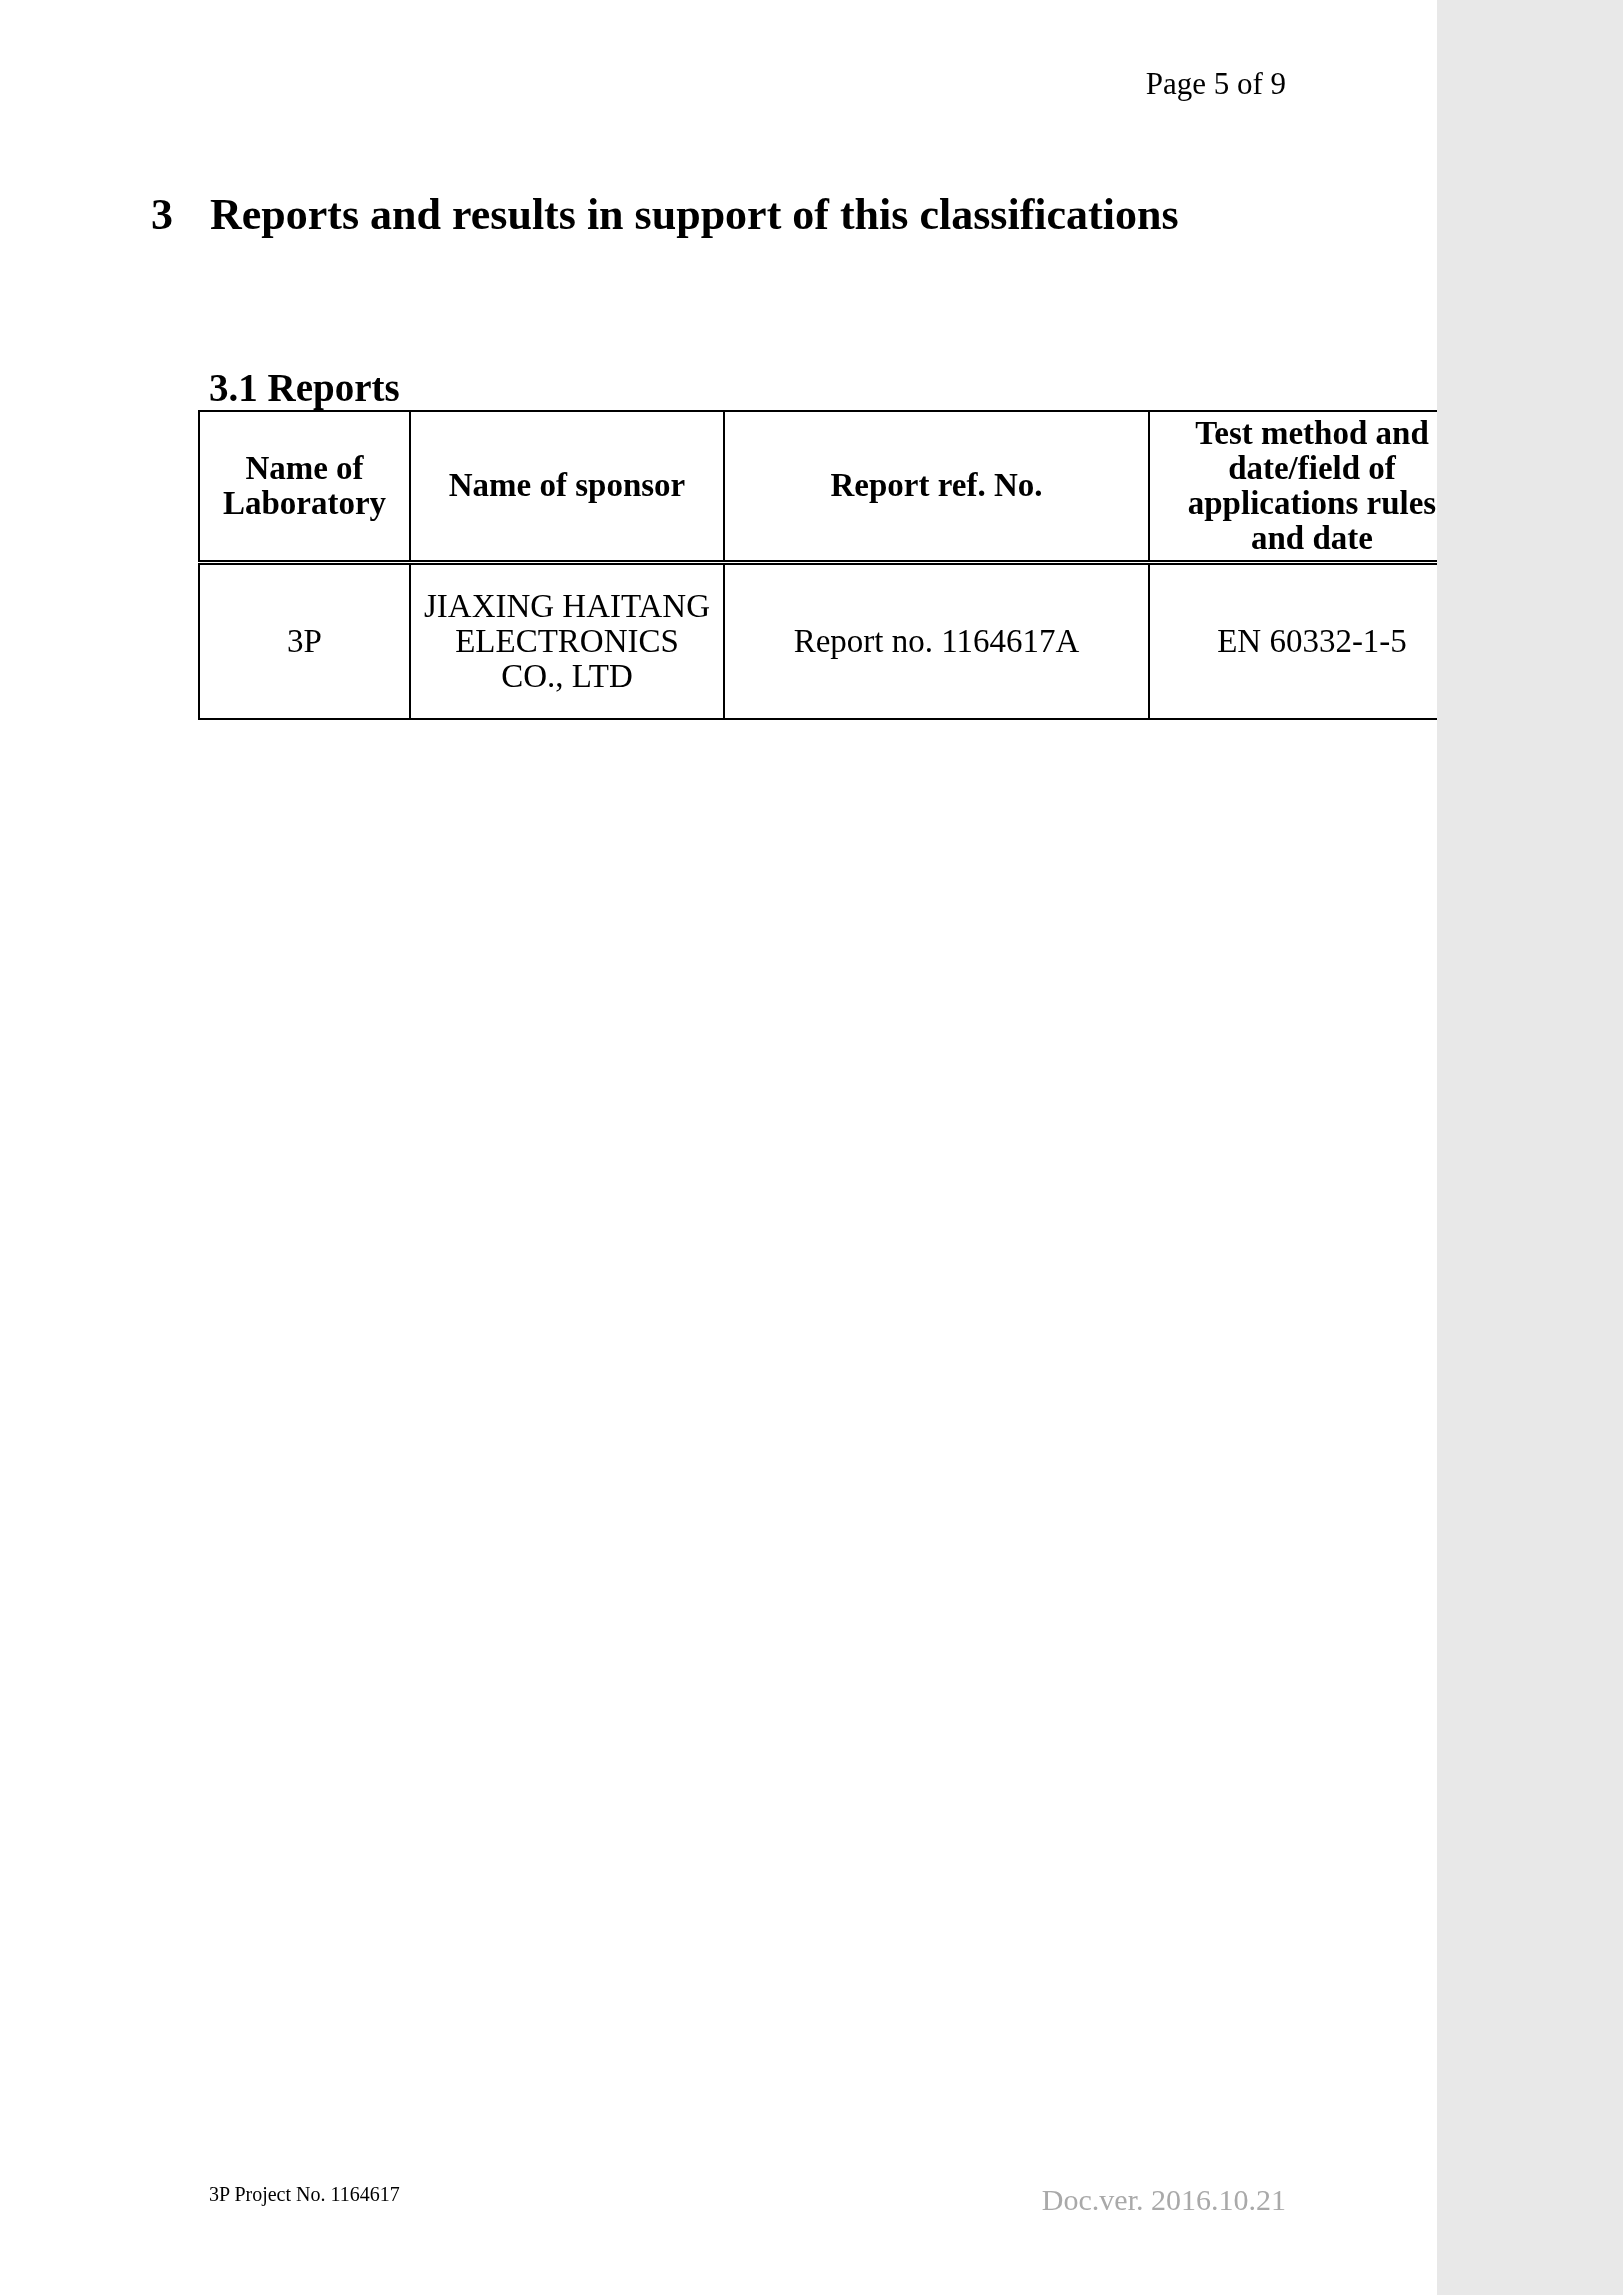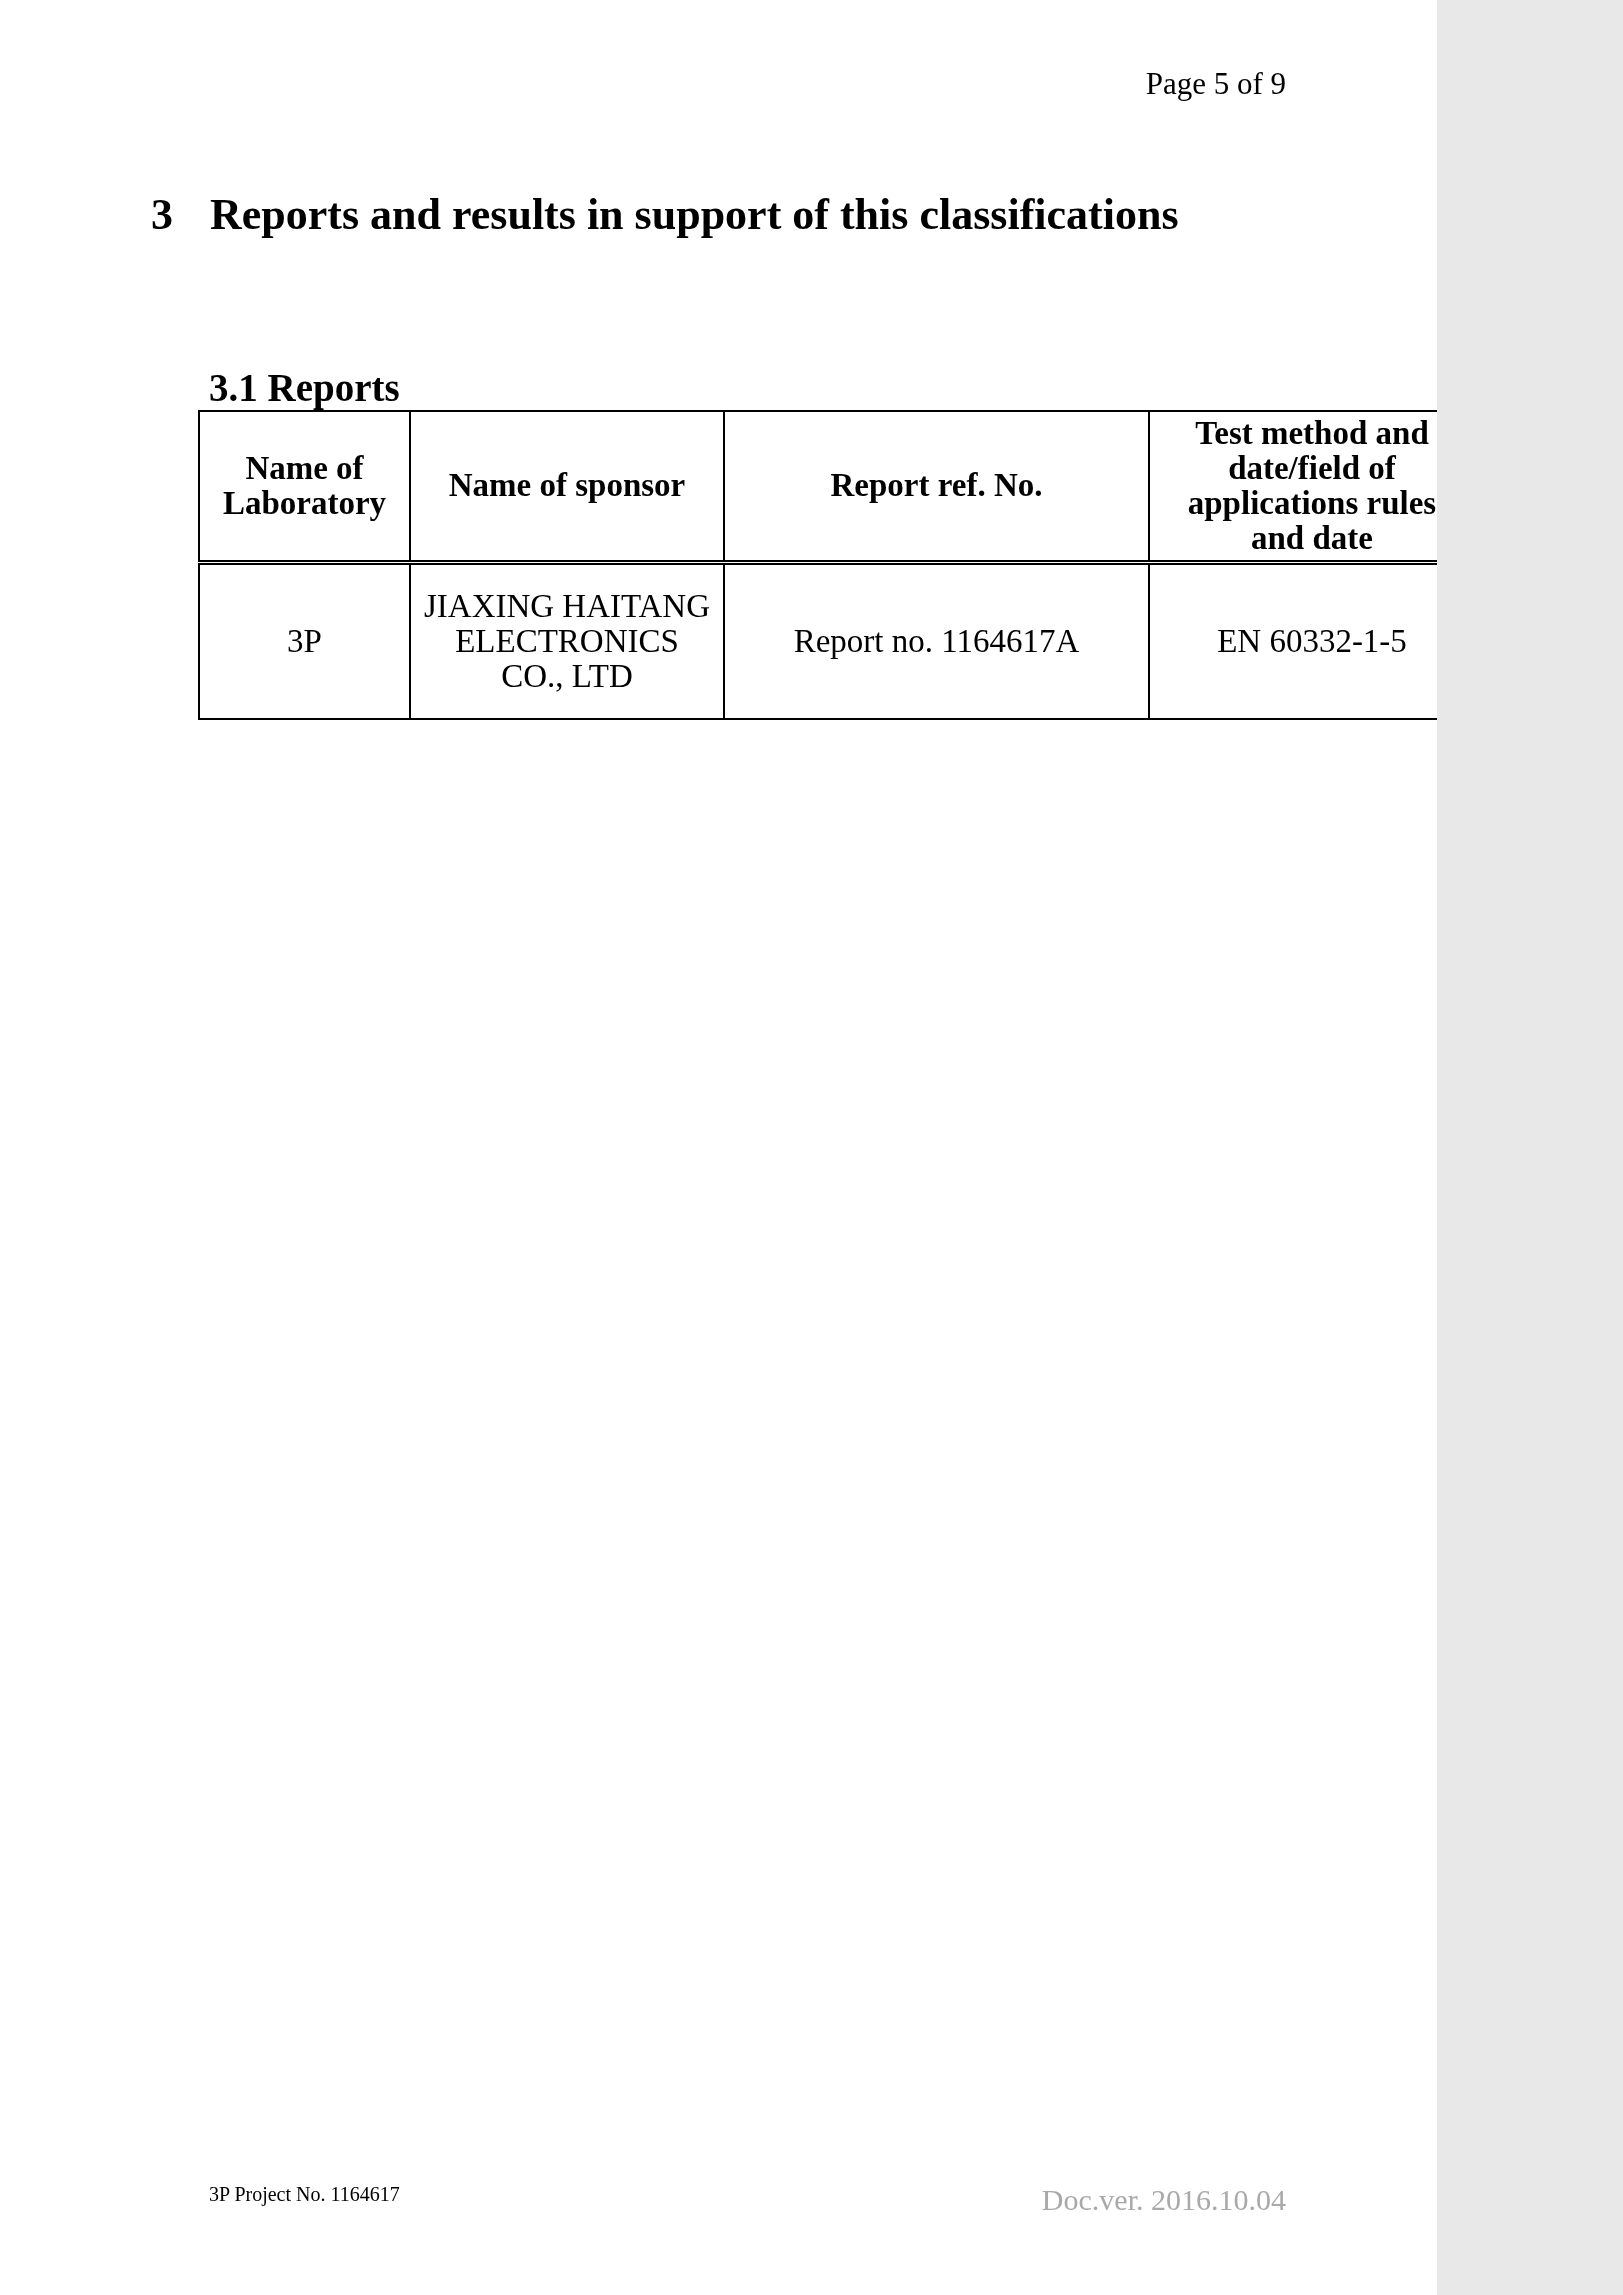--- a/index.html
+++ b/index.html
@@ -138,16 +138,16 @@
         <td>3P</td>
         <td>JIAXING HAITANG ELECTRONICS CO., LTD</td>
         <td>Report no. 1164617A</td>
         <td>EN 60332-1-5</td>
       </tr>
     </tbody>
   </table>
 
   <div class="footer-left">3P Project No. 1164617</div>
 
-  <div class="footer-right" style="color: rgb(169, 169, 169);">Doc.ver. 2016.10.04</div>
+  <div class="footer-right" style="color: rgb(169, 169, 169);">Doc.ver. 2016.10.21</div>
 
 </div>
 
 
 </body></html>

